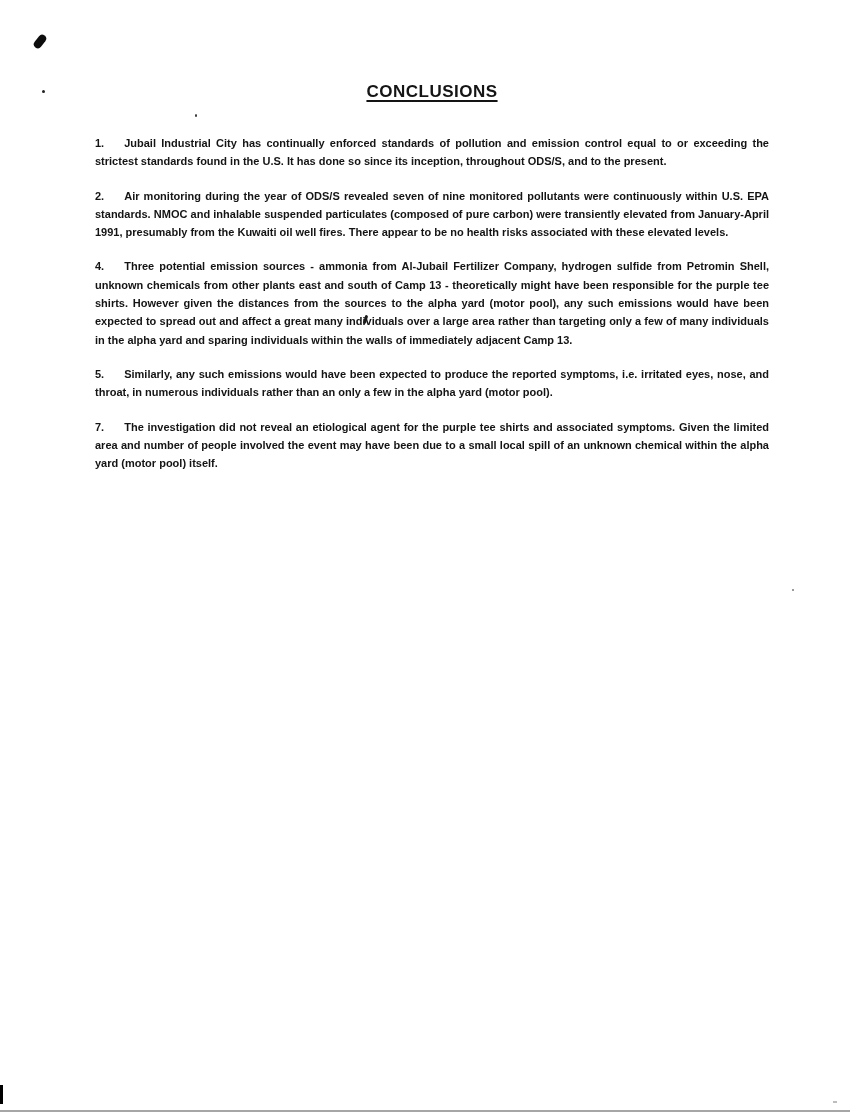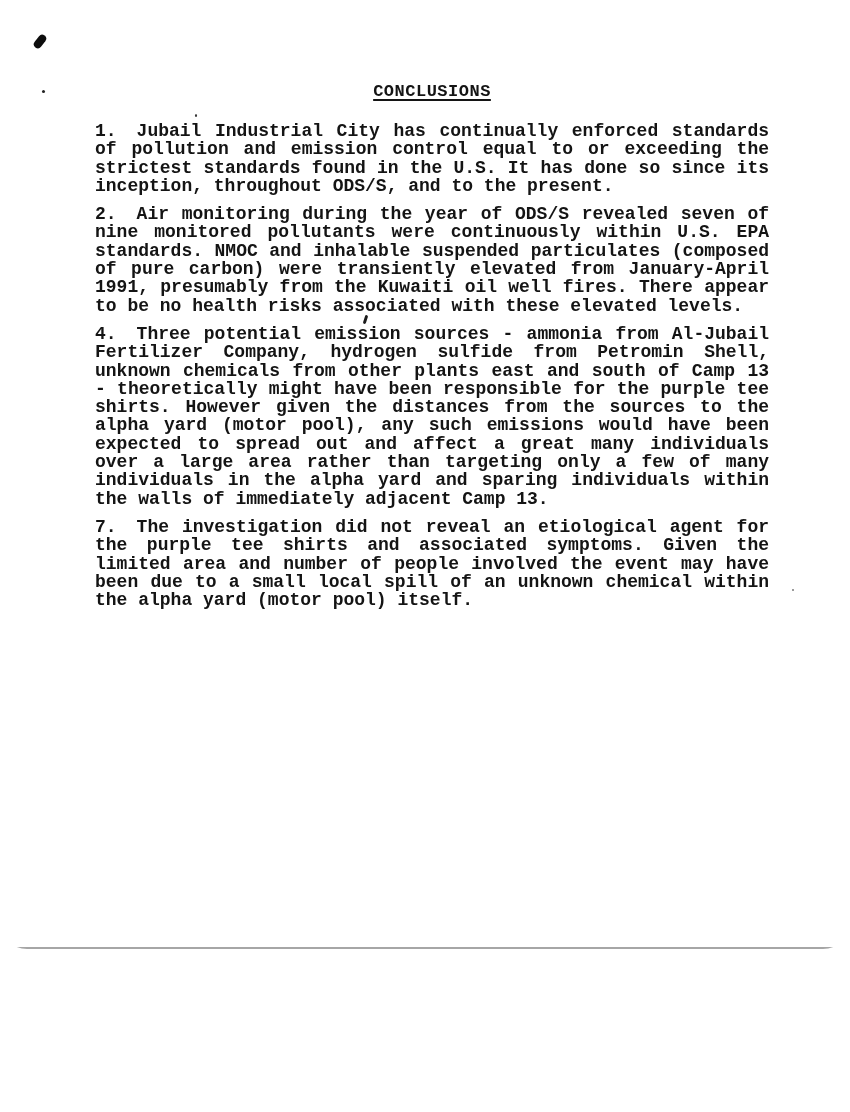--- a/index.html
+++ b/index.html
@@ -3,27 +3,26 @@
 <meta charset="utf-8">
 <style>
   html, body {
     margin: 0;
     padding: 0;
     background: #ffffff;
   }
   .page {
     position: relative;
     width: 850px;
-    height: 949px;
+    height: 1112px;
     background: #ffffff;
     overflow: hidden;
-    font-family: Liberation Mono, monospace;
+    font-family: Liberation Sans, sans-serif;
     font-weight: 700;
     color: #141414;
-    border-radius: 27px;
     -webkit-font-smoothing: antialiased;
   }
   .doc-title {
     position: absolute;
     top: 83px;
     left: 95px;
     width: 674px;
     margin: 0;
     text-align: center;
     font-size: 17px;
@@ -34,22 +33,22 @@
     text-underline-offset: 3px;
     text-decoration-thickness: 2px;
   }
   .content {
     position: absolute;
     top: 118px;
     left: 95px;
     width: 674px;
   }
   .para {
-    margin: 4px 0 10px 0;
-    font-size: 18px;
+    margin: 16px 0 10px 0;
+    font-size: 11px;
     line-height: 18.3px;
     text-align: justify;
     letter-spacing: 0;
     word-spacing: 0;
   }
   .para-num {
     display: inline-block;
     margin-right: 20px;
   }
   .page-number {
@@ -88,20 +87,21 @@
   <div class="artifact pen-mark"></div>
   <div class="artifact dot-a"></div>
   <div class="artifact dot-b"></div>
 
   <h1 class="doc-title">CONCLUSIONS</h1>
 
   <div class="content">
     <p class="para"><span class="para-num">1.</span><span>Jubail Industrial City has continually enforced standards of pollution and emission control equal to or exceeding the strictest standards found in the U.S.  It has done so since its inception, throughout ODS/S, and to the present.</span></p>
     <p class="para"><span class="para-num">2.</span><span>Air monitoring during the year of ODS/S revealed seven of nine monitored pollutants were continuously within U.S. EPA standards. NMOC and inhalable suspended particulates (composed of pure carbon) were transiently elevated from January-April 1991, presumably from the Kuwaiti oil well fires.  There appear to be no health risks associated with these elevated levels.</span></p>
     <p class="para"><span class="para-num">4.</span><span>Three potential emission sources - ammonia from Al-Jubail Fertilizer Company, hydrogen sulfide from Petromin Shell, unknown chemicals from other plants east and south of Camp 13 - theoretically might have been responsible for the purple tee shirts.  However given the distances from the sources to the alpha yard (motor pool), any such emissions would have been expected to spread out and affect a great many individuals over a large area rather than targeting only a few of many individuals in the alpha yard and sparing individuals within the walls of immediately adjacent Camp 13.</span></p>
+    <p class="para"><span class="para-num">5.</span><span>Similarly, any such emissions would have been expected to produce the reported symptoms, i.e. irritated eyes, nose, and throat, in numerous individuals rather than an only a few in the alpha yard (motor pool).</span></p>
     <p class="para"><span class="para-num">7.</span><span>The investigation did not reveal an etiological agent for the purple tee shirts and associated symptoms.  Given the limited area and number of people involved the event may have been due to a small local spill of an unknown chemical within the alpha yard (motor pool) itself.</span></p>
   </div>
 
   <div class="artifact tick-mark"></div>
   <div class="artifact dot-c"></div>
 
 
   <div class="artifact edge-mark-bl"></div>
   <div class="artifact dot-d"></div>
   <div class="artifact bottom-edge-line"></div>

